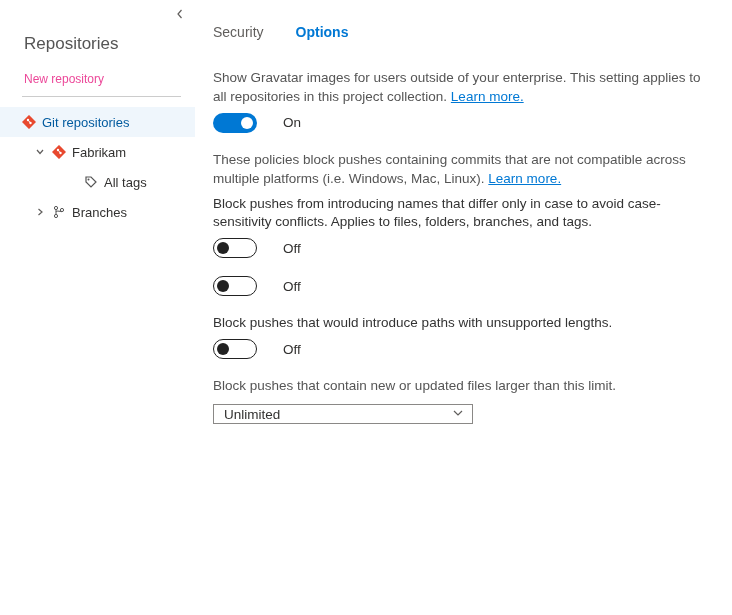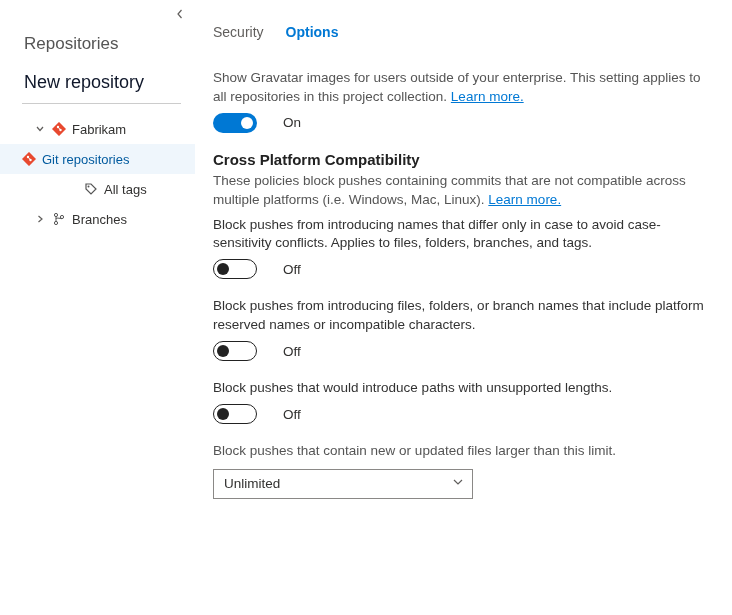--- a/index.html
+++ b/index.html
@@ -28,22 +28,22 @@
     cursor: pointer;
   }
   .sidebar-title {
     font-size: 17px;
     font-weight: 400;
     color: #555;
     padding: 26px 0 8px 24px;
   }
   .new-repo {
     padding: 10px 0 10px 24px;
-    font-size: 18px;
-    color: #0f172a;
+    font-size: 12px;
+    color: #ec4899;
     cursor: pointer;
   }
   .hr {
     border-top: 1px solid #ccc;
     margin: 0 14px 0 22px;
   }
   .tree {
     margin-top: 10px;
   }
   .tree-item {
@@ -78,21 +78,21 @@
     overflow-y: auto;
   }
   .page-title {
     font-size: 19px;
     font-weight: 400;
     color: #323130;
     margin-bottom: 20px;
   }
   .tabs {
     display: flex;
-    gap: 22px;
+    gap: 32px;
     border-bottom: 1px solid transparent;
     margin-bottom: 22px;
   }
   .tab {
     font-size: 14px;
     padding-bottom: 6px;
     cursor: pointer;
     color: #605e5c;
   }
   .tab.active {
@@ -149,21 +149,21 @@
   .item-desc {
     font-size: 13.5px;
     color: #333;
     line-height: 1.4;
     margin-top: 4px;
   }
   .section { margin-bottom: 12px; }
   .dropdown {
     margin-top: 8px;
     width: 260px;
-    height: 30px;
+    height: 20px;
     border: 1px solid #8a8886;
     display: flex;
     align-items: center;
     justify-content: space-between;
     padding: 0 8px 0 10px;
     cursor: pointer;
     font-size: 13.5px;
     color: #323130;
   }
   .chev-down {
@@ -177,47 +177,47 @@
   <span class="collapse-chevron">
     <svg width="10" height="10" viewBox="0 0 10 10">
         <path d="M6.5 1 L3 5 L6.5 9" stroke="#605e5c" stroke-width="1.2" fill="none"></path>
       </svg>
   </span>
   <div class="sidebar-title">Repositories</div>
   <div class="new-repo">New repository</div>
   <div class="hr"></div>
 
   <div class="tree">
-    <div class="tree-item level1">
-      <span class="expander">
-        <svg width="8" height="8" viewBox="0 0 8 8">
-            <path d="M1 2 L4 5.5 L7 2" stroke="#605e5c" stroke-width="1.2" fill="none"></path>
-          </svg>
-      </span>
-      <span class="git-icon">
-        <svg width="14" height="14" viewBox="0 0 14 14">
-            <rect x="2" y="2" width="10" height="10" transform="rotate(45 7 7)" fill="#e8492f"></rect>
-            <circle cx="6" cy="5" r="1.2" fill="#fff"></circle>
-            <circle cx="8.5" cy="8" r="1.2" fill="#fff"></circle>
-            <path d="M6 5 L8.5 8" stroke="#fff" stroke-width="1"></path>
-          </svg>
-      </span>
-      <span>Fabrikam</span>
-    </div>
     <div class="tree-item root selected">
       <span class="git-icon">
         <svg width="14" height="14" viewBox="0 0 14 14">
             <rect x="2" y="2" width="10" height="10" transform="rotate(45 7 7)" fill="#e8492f"></rect>
             <circle cx="6" cy="5" r="1.2" fill="#fff"></circle>
             <circle cx="8.5" cy="8" r="1.2" fill="#fff"></circle>
             <path d="M6 5 L8.5 8" stroke="#fff" stroke-width="1"></path>
           </svg>
       </span>
       <span class="sel-label">Git repositories</span>
     </div>
+    <div class="tree-item level1">
+      <span class="expander">
+        <svg width="8" height="8" viewBox="0 0 8 8">
+            <path d="M1 2 L4 5.5 L7 2" stroke="#605e5c" stroke-width="1.2" fill="none"></path>
+          </svg>
+      </span>
+      <span class="git-icon">
+        <svg width="14" height="14" viewBox="0 0 14 14">
+            <rect x="2" y="2" width="10" height="10" transform="rotate(45 7 7)" fill="#e8492f"></rect>
+            <circle cx="6" cy="5" r="1.2" fill="#fff"></circle>
+            <circle cx="8.5" cy="8" r="1.2" fill="#fff"></circle>
+            <path d="M6 5 L8.5 8" stroke="#fff" stroke-width="1"></path>
+          </svg>
+      </span>
+      <span>Fabrikam</span>
+    </div>
     <div class="tree-item level2">
       <span class="git-icon">
         <svg width="14" height="14" viewBox="0 0 14 14">
             <path d="M2 2 L7 2 L12 7 L7 12 L2 7 Z" fill="none" stroke="#555" stroke-width="1.2"></path>
             <circle cx="4.5" cy="4.5" r="1" fill="#555"></circle>
           </svg>
       </span>
       <span>All tags</span>
     </div>
     <div class="tree-item level1">
@@ -252,34 +252,32 @@
     </div>
     <div class="toggle-row">
       <div class="toggle on">
           <div class="thumb"></div>
         </div>
       <span class="toggle-label">On</span>
     </div>
   </div>
 
   <div class="section">
-    <h3 class="section-head">Cross Platform Compatibility</h3>
     <div class="section-desc">
       <span>These policies block pushes containing commits that are not compatible across multiple platforms (i.e. Windows, Mac, Linux). </span><span class="link">Learn more.</span>
     </div>
 
     <div class="item-desc">Block pushes from introducing names that differ only in case to avoid case-sensitivity conflicts. Applies to files, folders, branches, and tags.</div>
     <div class="toggle-row">
       <div class="toggle off">
           <div class="thumb"></div>
         </div>
       <span class="toggle-label">Off</span>
     </div>
 
-    <div class="item-desc">Block pushes from introducing files, folders, or branch names that include platform reserved names or incompatible characters.</div>
     <div class="toggle-row">
       <div class="toggle off">
           <div class="thumb"></div>
         </div>
       <span class="toggle-label">Off</span>
     </div>
 
     <div class="item-desc">Block pushes that would introduce paths with unsupported lengths.</div>
     <div class="toggle-row">
       <div class="toggle off">

